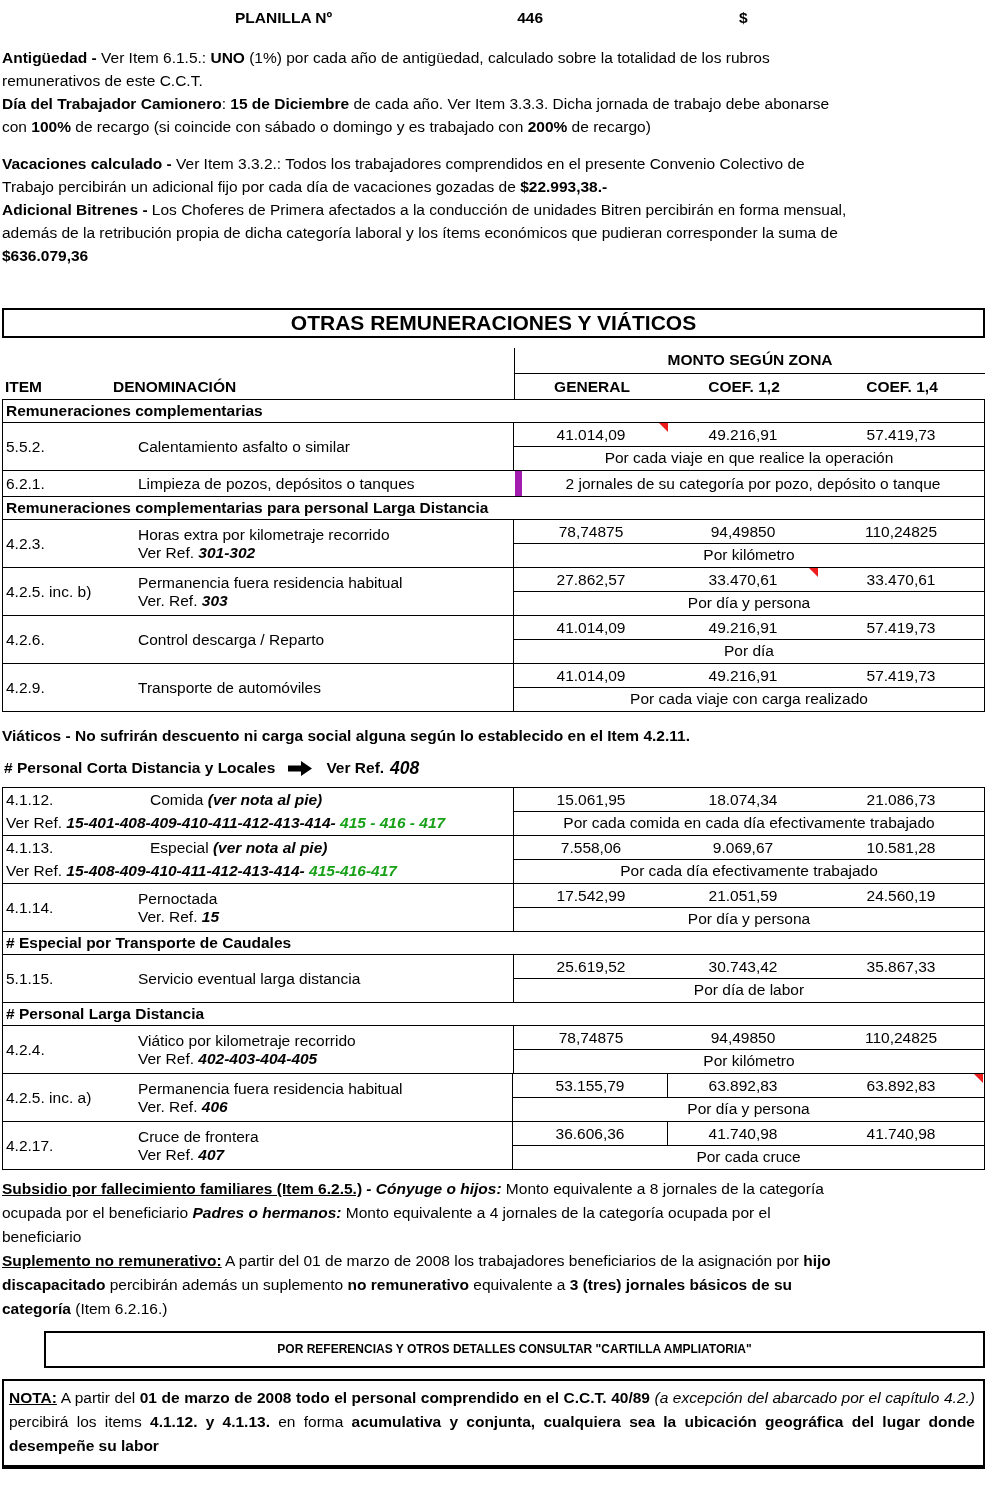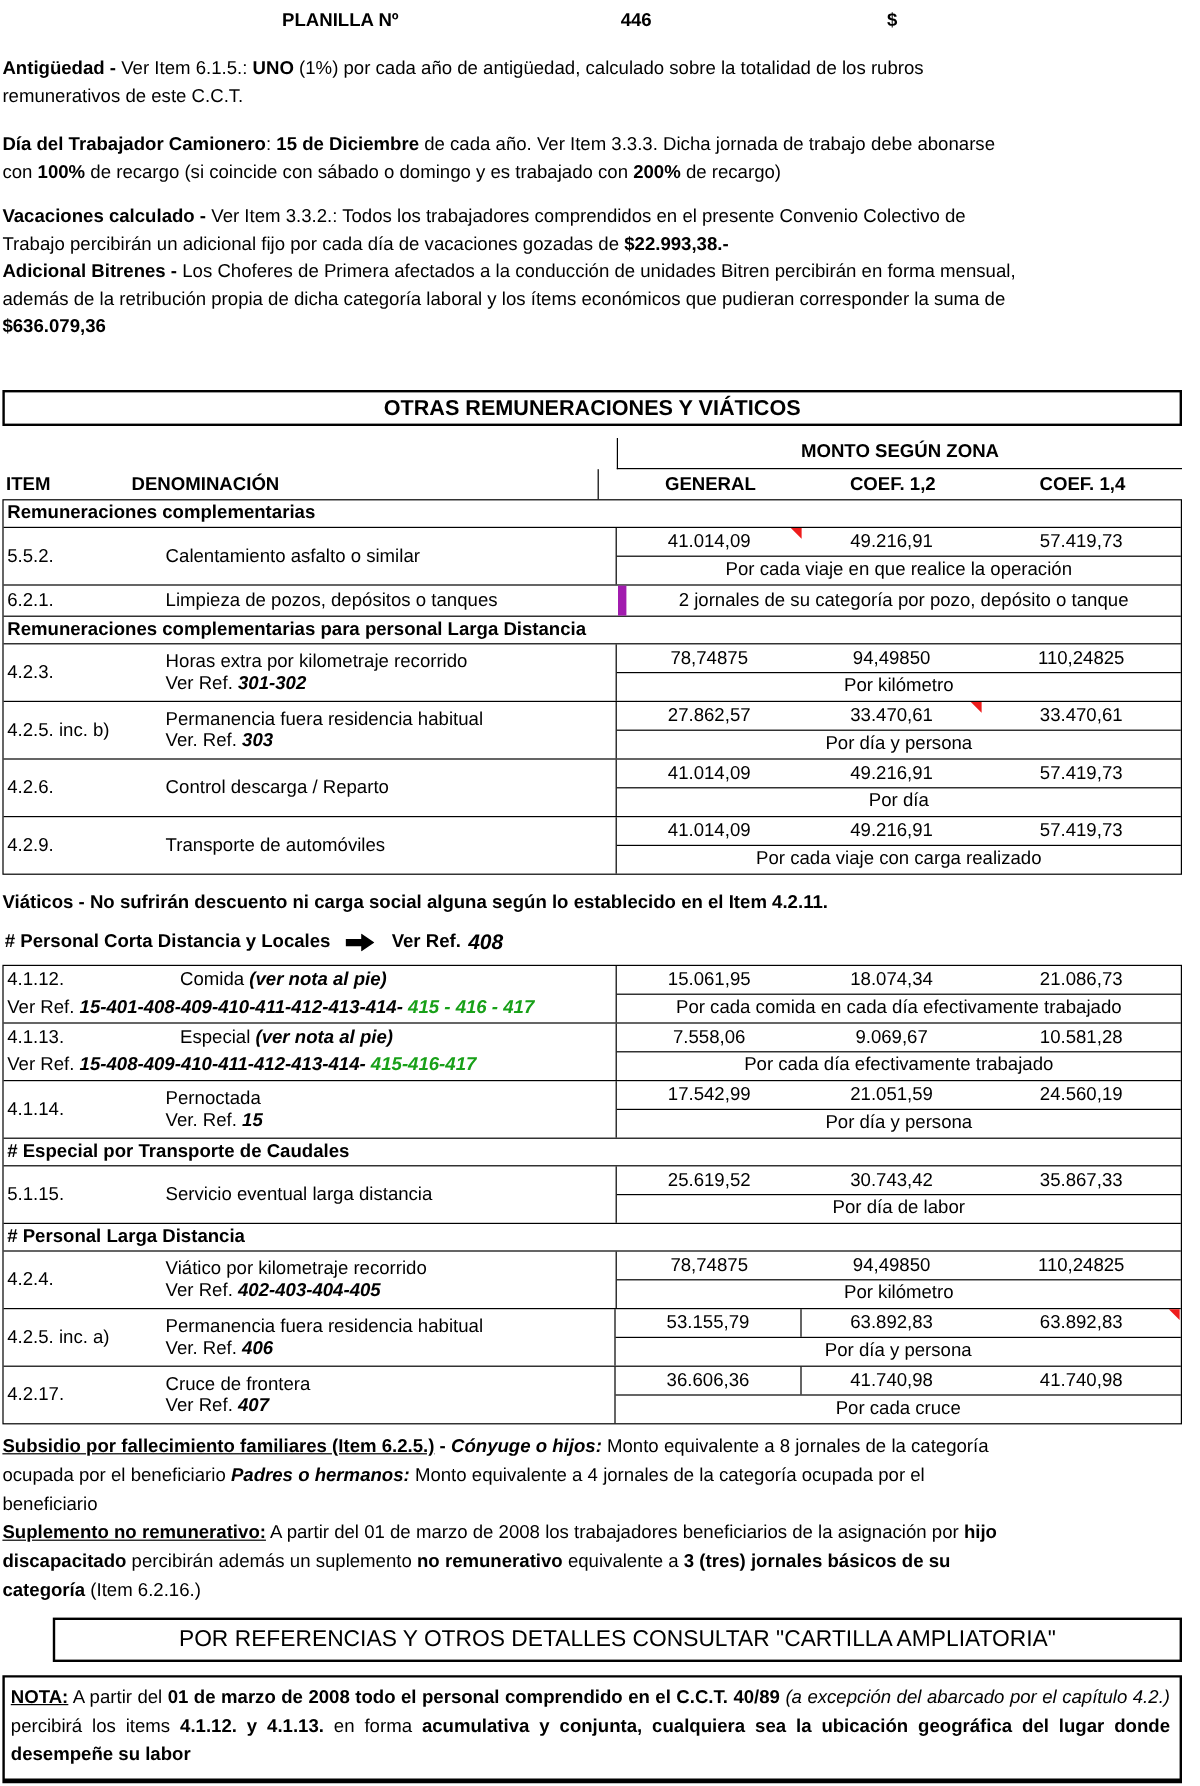--- a/index.html
+++ b/index.html
@@ -12,43 +12,43 @@
   .u{text-decoration:underline;}
   .g{color:var(--green,#18a018);}
   
   .plan-row{display:flex;font-weight:bold;padding-top:9px;height:22px;}
   .plan-label{margin-left:233px;}
   .plan-num{margin-left:185px;}
   .plan-cur{margin-left:196px;}
   
   .p{line-height:23px;}
   .p-ant{margin-top:15px;}
-  .p-dia{margin-top:17px;}
+  .p-dia{}
   .p-vac{margin-top:14px;}
   .p-bit{margin-top:0;}
   .p-via{margin-top:12px;font-weight:bold;}
   .p-sub{margin-top:7px;line-height:24px;}
   .p-sup{margin-top:0;line-height:24px;}
   
   .title-box{margin-top:41px;border:2px solid #000;height:26px;line-height:26px;
-             text-align:center;font-weight:bold;font-size:18px;}
+             text-align:center;font-weight:bold;font-size:21px;}
   .ref-box{margin-top:10px;border:2px solid #000;height:33px;line-height:33px;
-           text-align:center;font-weight:normal;font-size:19px;margin-left:42px;}
+           text-align:center;font-weight:bold;font-size:12px;margin-left:42px;}
   .nota-box{margin-top:11px;border:2px solid #000;border-bottom-width:4px;
             padding:5px 8px 7px 5px;line-height:24px;text-align:justify;}
   
   .thead{margin-top:10px;}
   .th-r1{display:flex;height:26px;}
   .th-r1 .spacer{width:512px;}
   .th-r1 .monto{flex:1;border-left:1px solid #000;border-bottom:1px solid #000;
                 text-align:center;font-weight:bold;line-height:24px;}
   .th-r2{display:flex;height:25px;font-weight:bold;align-items:center;}
   .th-item{width:108px;padding-left:3px;}
   .th-den{width:401px;}
-  .th-zones{flex:1;display:flex;border-left:1px solid #000;align-self:stretch;align-items:center;padding-left:16px;}
+  .th-zones{flex:1;display:flex;border-left:1px solid #000;align-self:stretch;align-items:center;}
   .th-z0{width:154px;text-align:center;}
   .th-z1{width:150px;text-align:center;}
   .th-z2{width:166px;text-align:center;}
   
   .tbl{border:1.5px solid #000;}
   .sec{font-weight:bold;height:22px;line-height:22px;padding-left:3px;}
   .trow{display:flex;}
   .sec + .trow, .trow + .trow, .trow + .sec, .sec + .sec{border-top:1px solid #000;}
   .tleft{width:512px;display:flex;align-items:center;}
   .titem{width:132px;padding-left:3px;}

